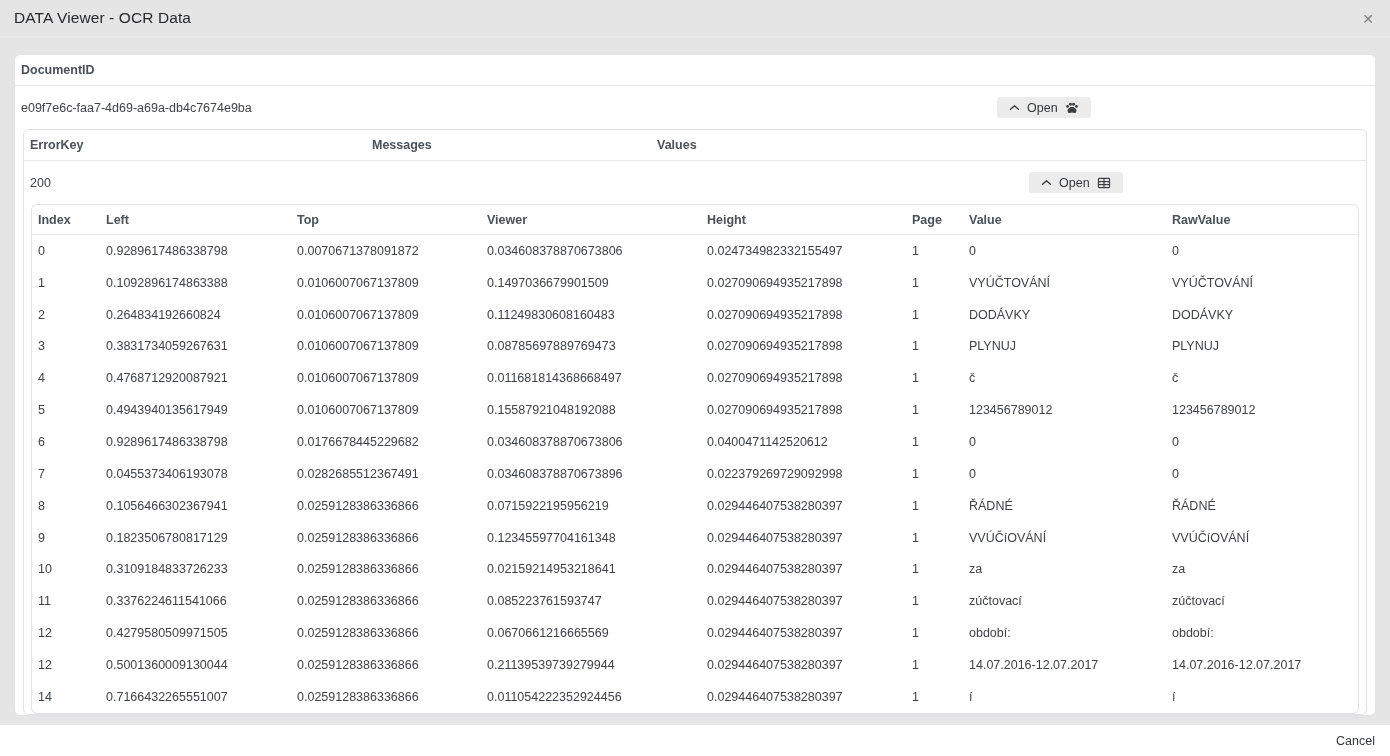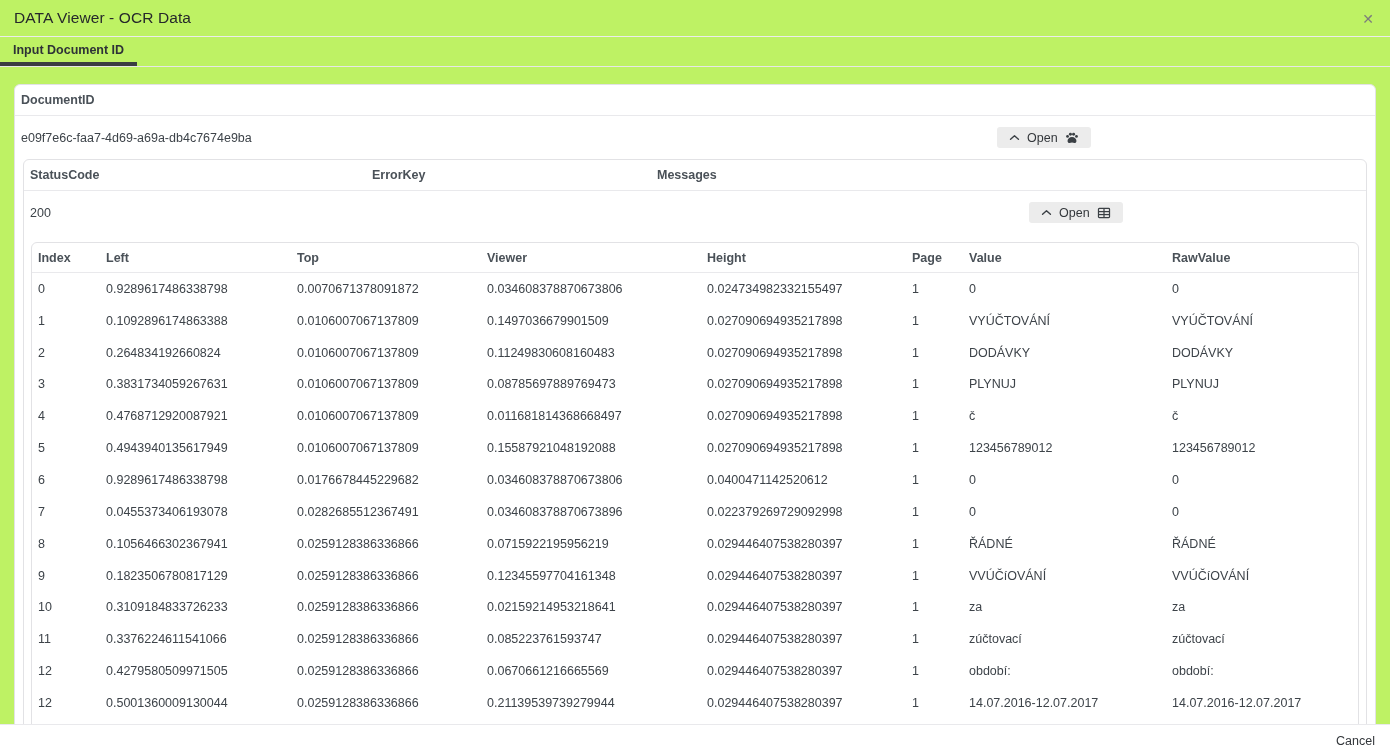--- a/index.html
+++ b/index.html
@@ -1,18 +1,18 @@
 <!DOCTYPE html>
 <html><head>
 <meta charset="utf-8">
 <style>
   * { margin:0; padding:0; box-sizing:border-box; }
   html,body { width:1390px; height:756px; background:#fff; overflow:hidden;
     font-family:"Liberation Sans", sans-serif; color:#3d4349; }
-  .dialog { position:relative; width:1390px; height:756px; background:#bef264; display:flex; flex-direction:column; }
+  .dialog { position:relative; width:1390px; height:756px; background:#e5e5e5; display:flex; flex-direction:column; }
 
   
   .titlebar { position:relative; height:37px; border-bottom:1px solid #ececec; display:flex; align-items:center; padding:0 14px; flex:none; }
   .title { font-size:15.5px; font-weight:500; color:#26282b; letter-spacing:.1px; }
   .close-btn { position:absolute; right:10px; top:7px; width:24px; height:24px; border:none; background:transparent;
     color:#7d7d7d; font-size:14px; line-height:24px; text-align:center; cursor:pointer; }
 
   
   .tabsbar { height:30px; border-bottom:1px solid #e7e7e7; display:flex; align-items:stretch; flex:none; }
   .tab { display:flex; align-items:center; padding:0 13px 0 13px; font-size:12.5px; font-weight:700; color:#2e3237;
@@ -30,21 +30,21 @@
   .doc-header { height:31px; border-bottom:1px solid #e9e9ec; }
   .doc-row { height:43px; }
 
   
   .panel2 { margin:0 8px; }
   .grid4 { display:grid; grid-template-columns:342px 285px 300px 1fr; padding:0 6px; align-items:center; }
   .p2-header { height:31px; border-bottom:1px solid #e9e9ec; }
   .p2-row { height:43px;gap:24px; }
 
   
-  .tablebox { margin:8px 7px; }
+  .tablebox { margin:0 7px; }
   .grid8 { display:grid; grid-template-columns:68px 191px 190px 220px 205px 57px 203px 1fr; padding:0 6px; align-items:center; }
   .t-header { height:30px; border-bottom:1px solid #e9e9ec; }
   .t-row { height:31.85px; }
 
   
   .open-btn { display:inline-flex; align-items:center; gap:7px; height:21px; padding:0 12px; border:none; border-radius:3px;
     background:#ececec; cursor:pointer; font-size:12.5px; color:#33373b; font-family:inherit; }
   .open-btn svg { display:block; }
 
   
@@ -56,25 +56,20 @@
 
 <div class="dialog">
 
   <div class="titlebar">
     <span class="title">DATA Viewer - OCR Data</span>
     <button class="close-btn">
       <span>✕</span>
     </button>
   </div>
 
-  <div class="tabsbar">
-    <div class="tab">
-      <span>Input Document ID</span>
-    </div>
-  </div>
 
   <div class="body">
 
     <div class="panel">
       <div class="grid2 doc-header">
         <span class="hdr-text">DocumentID</span>
       </div>
       <div class="grid2 doc-row">
         <span class="cell-text">e09f7e6c-faa7-4d69-a69a-db4c7674e9ba</span>
         <span>
@@ -93,23 +88,23 @@
                   <circle cx="13.1" cy="6.2" r="1.6"></circle>
                   <path d="M8 6.8c-2.9 0-5.1 2.3-5.1 4.5 0 1.5 1 2.3 2.3 2.3 1 0 1.8-.5 2.8-.5s1.8.5 2.8.5c1.3 0 2.3-.8 2.3-2.3 0-2.2-2.2-4.5-5.1-4.5z"></path>
                 </svg>
             </span>
           </button>
         </span>
       </div>
 
       <div class="panel panel2">
         <div class="grid4 p2-header">
-          <span class="hdr-text">StatusCode</span>
           <span class="hdr-text">ErrorKey</span>
           <span class="hdr-text">Messages</span>
+          <span class="hdr-text">Values</span>
         </div>
         <div class="grid4 p2-row">
           <span class="cell-text">200</span>
           <span class="cell-text"></span>
           <span class="cell-text"></span>
           <span>
             <button class="open-btn">
               <span>
                 <svg width="11" height="7" viewBox="0 0 12 8" fill="none" stroke="#3b4045" stroke-width="1.6" stroke-linecap="round" stroke-linejoin="round">
                     <polyline points="1.5,6 6,2 10.5,6"></polyline>

